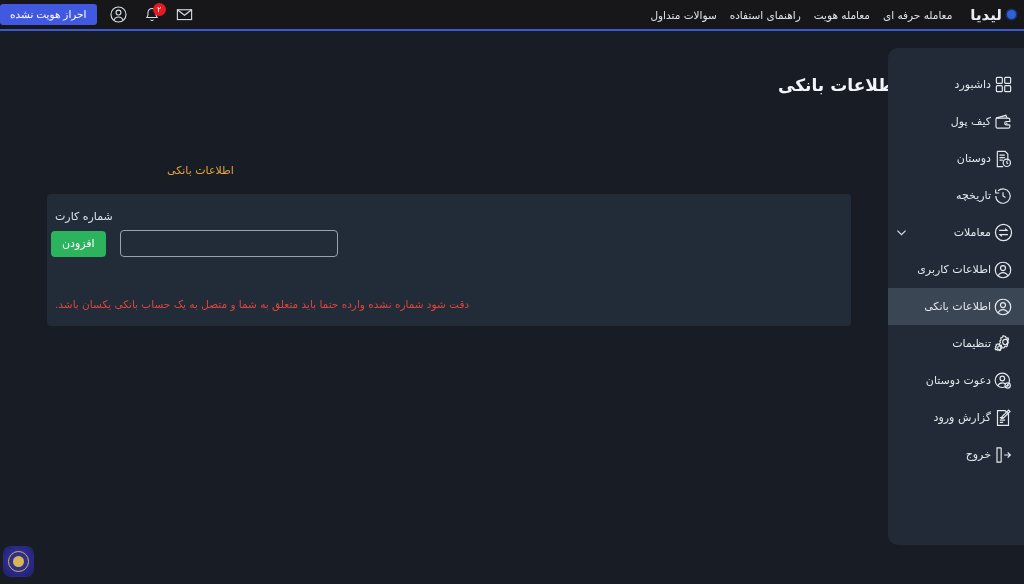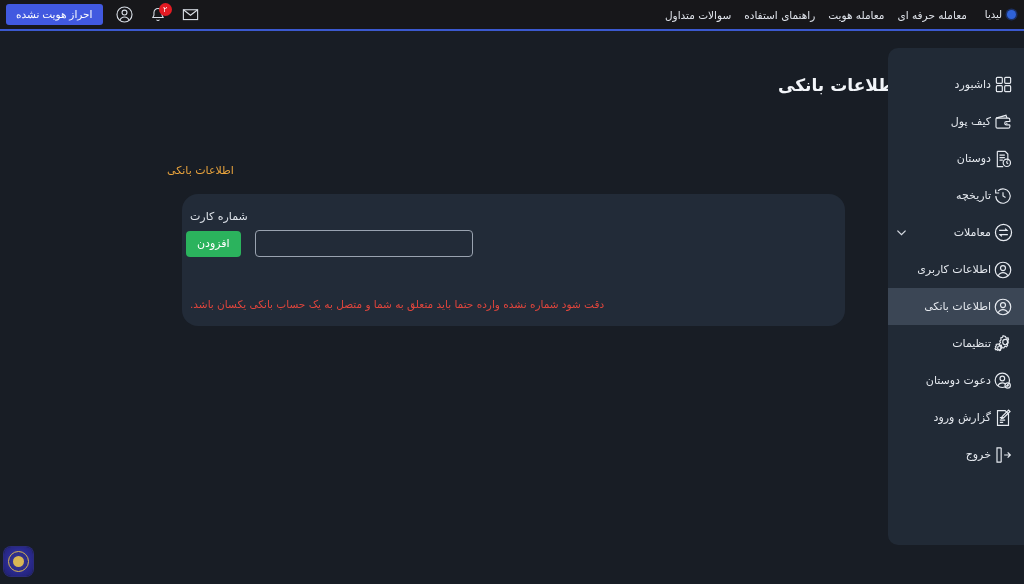--- a/index.html
+++ b/index.html
@@ -42,43 +42,43 @@
   }
   .brand-mark {
     width: 9px; height: 9px;
     border-radius: 50%;
     background: #2f62d8;
     box-shadow: 0 0 0 1.5px #1b2f63;
     flex: none;
   }
   .brand-name {
     color: #e9ecf1;
-    font-size: 10px;
+    font-size: 15px;
     letter-spacing: 0.2px;
+    font-weight: bold;
   }
 
   .topnav {
     display: flex;
     align-items: center;
     gap: 13px;
   }
   .topnav-item {
     color: #dfe3ea;
     font-size: 10.5px;
     white-space: nowrap;
     cursor: pointer;
   }
 
   .header-spacer { flex: 1 1 auto; }
 
   .header-left {
     display: flex;
     align-items: center;
     gap: 11px;
-    margin-left: 6px;
     direction: ltr;
   }
 
   .hicon {
     width: 22px; height: 22px;
     position: relative;
     display: flex;
     align-items: center;
     justify-content: center;
     cursor: pointer;
@@ -191,25 +191,25 @@
     right: 0;
     width: 857px;
     text-align: left;
     color: #e8a33d;
     font-size: 11px;
   }
 
   .card {
     position: absolute;
     top: 163px;
-    right: 179px;
-    width: 663px;
+    right: 173px;
+    width: 804px;
     height: 132px;
     background: #222b38;
-    border-radius: 16px;
+    border-radius: 4px;
   }
 
   .field-label {
     position: absolute;
     top: 16px;
     left: 0;
     right: 0;
     padding-left: 8px;
     text-align: left;
     color: #dfe4eb;

